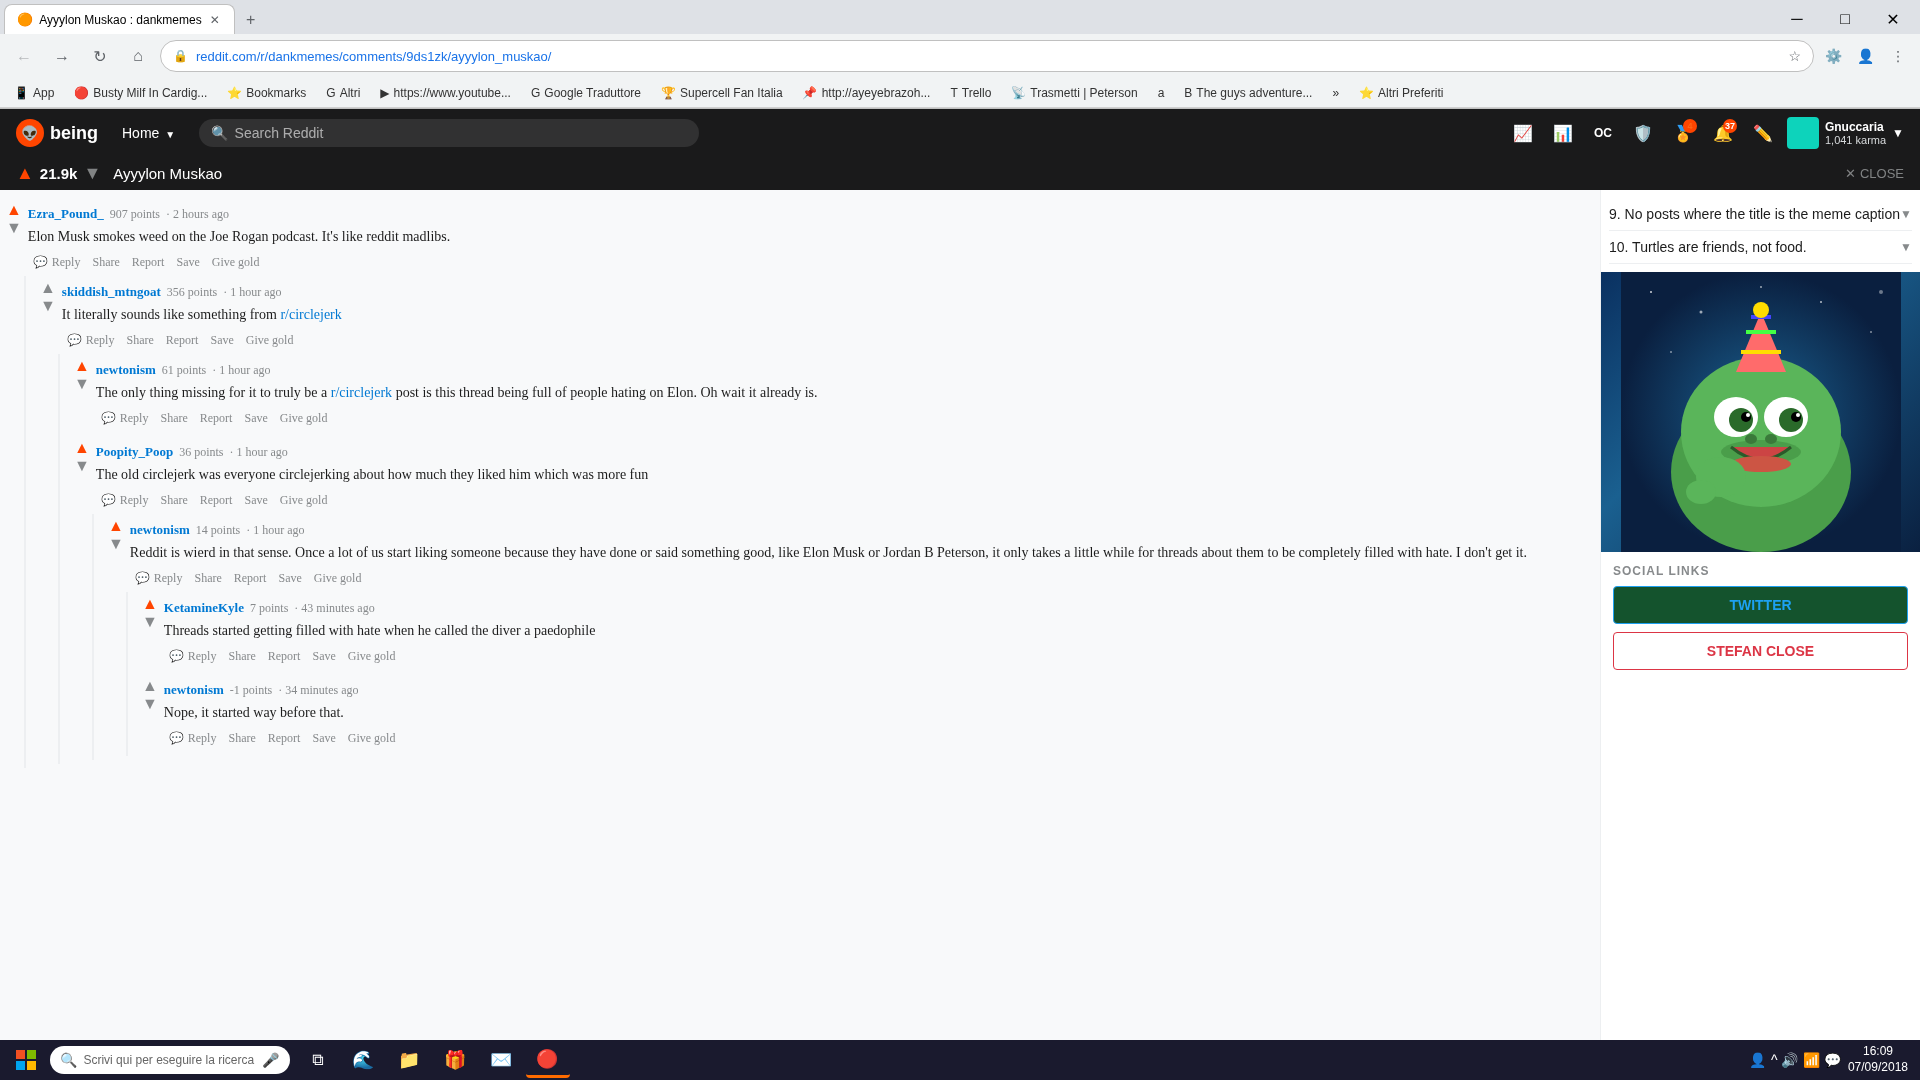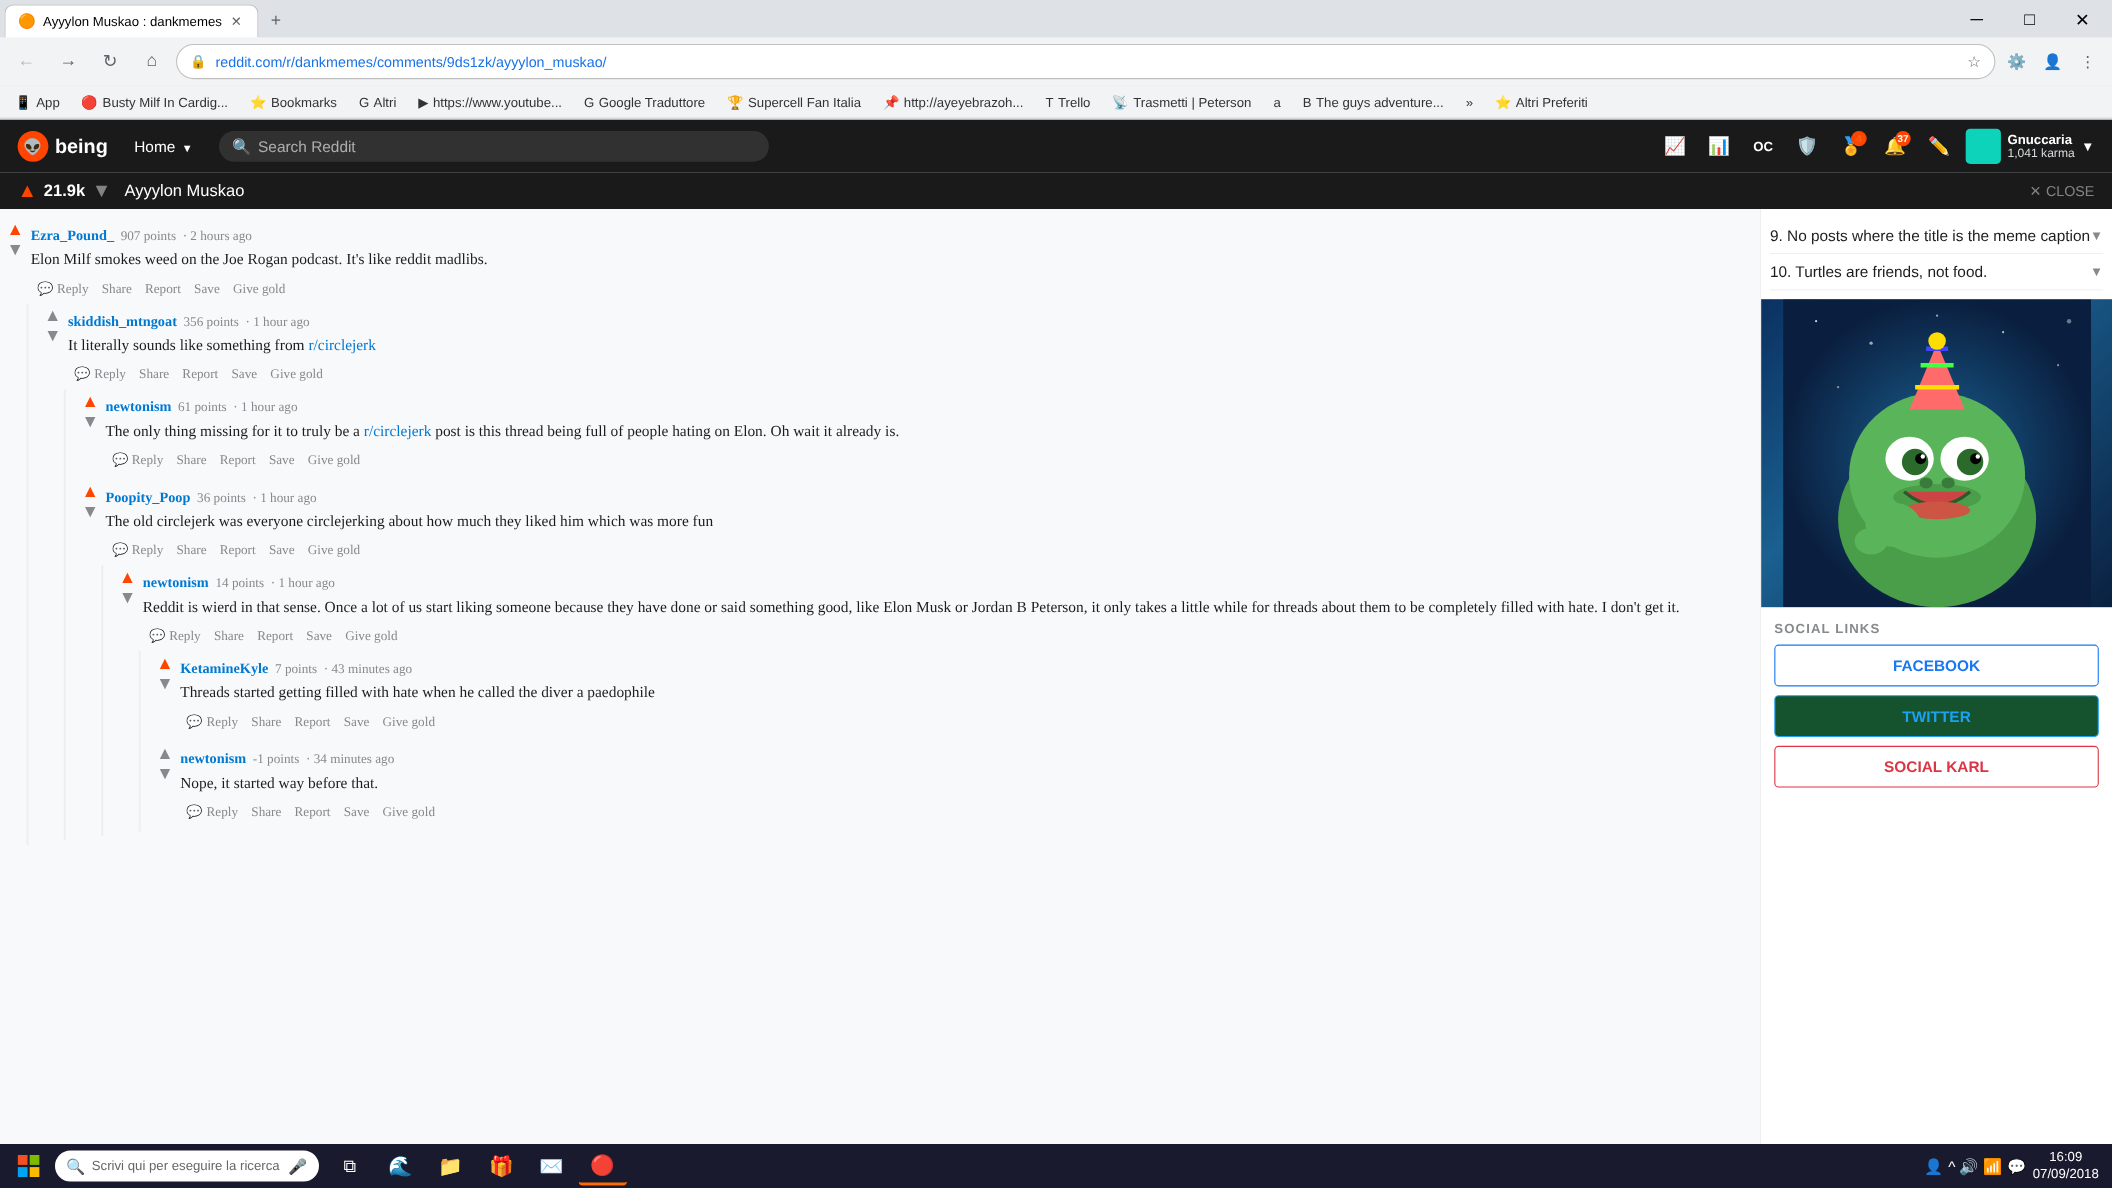--- a/index.html
+++ b/index.html
@@ -261,21 +261,21 @@
           <div class="comment-vote">
             <span class="vote-arrow up">▲</span>
             <span class="vote-arrow">▼</span>
           </div>
           <div class="comment-body">
             <div class="comment-meta">
               <span class="comment-author">Ezra_Pound_</span>
               <span class="comment-points">907 points</span>
               <span class="comment-time">· 2 hours ago</span>
             </div>
-            <div class="comment-text">Elon Milf smokes weed on the Joe Rogan podcast. It's like reddit madlibs.</div>
+            <div class="comment-text">Elon Musk smokes weed on the Joe Rogan podcast. It's like reddit madlibs.</div>
             <div class="comment-actions">
               <span class="comment-action">💬 Reply</span>
               <span class="comment-action">Share</span>
               <span class="comment-action">Report</span>
               <span class="comment-action">Save</span>
               <span class="comment-action">Give gold</span>
             </div>
           </div>
         </div>
 
@@ -495,23 +495,22 @@
 
           <circle cx="140" cy="38" r="8" fill="#ffdd00"></circle>
 
           <ellipse cx="100" cy="205" rx="25" ry="20" fill="#5ab55a"></ellipse>
           <ellipse cx="80" cy="220" rx="15" ry="12" fill="#5ab55a"></ellipse>
         </svg>
       </div>
 
       <div class="social-links">
         <div class="social-links-title">SOCIAL LINKS</div>
-        <div class="social-btn facebook">FACEBOOK</div>
         <div class="social-btn twitter">TWITTER</div>
-        <div class="social-btn stefan">SOCIAL KARL</div>
+        <div class="social-btn stefan">STEFAN CLOSE</div>
       </div>
     </div>
   </div>
 </div>
 
 <div class="taskbar">
   <div class="taskbar-start">
     <svg width="20" height="20" viewBox="0 0 20 20">
       <rect x="0" y="0" width="9" height="9" fill="#f25022"></rect>
       <rect x="11" y="0" width="9" height="9" fill="#7fba00"></rect>

